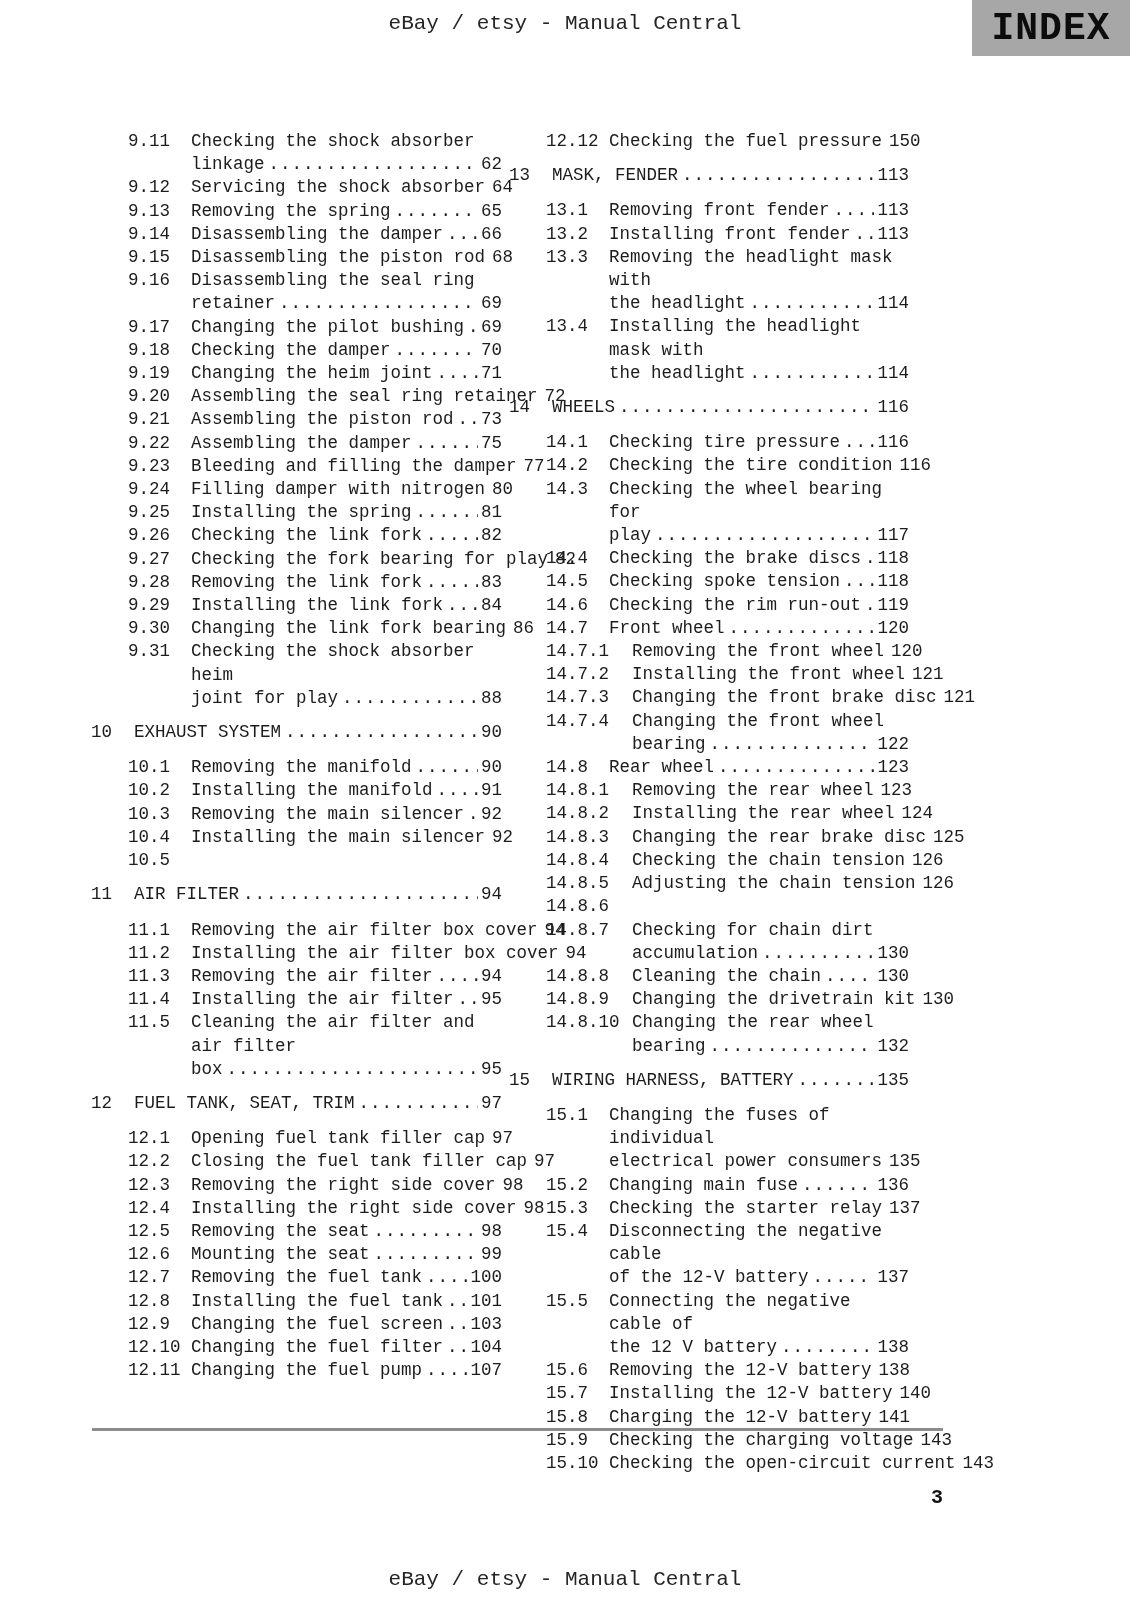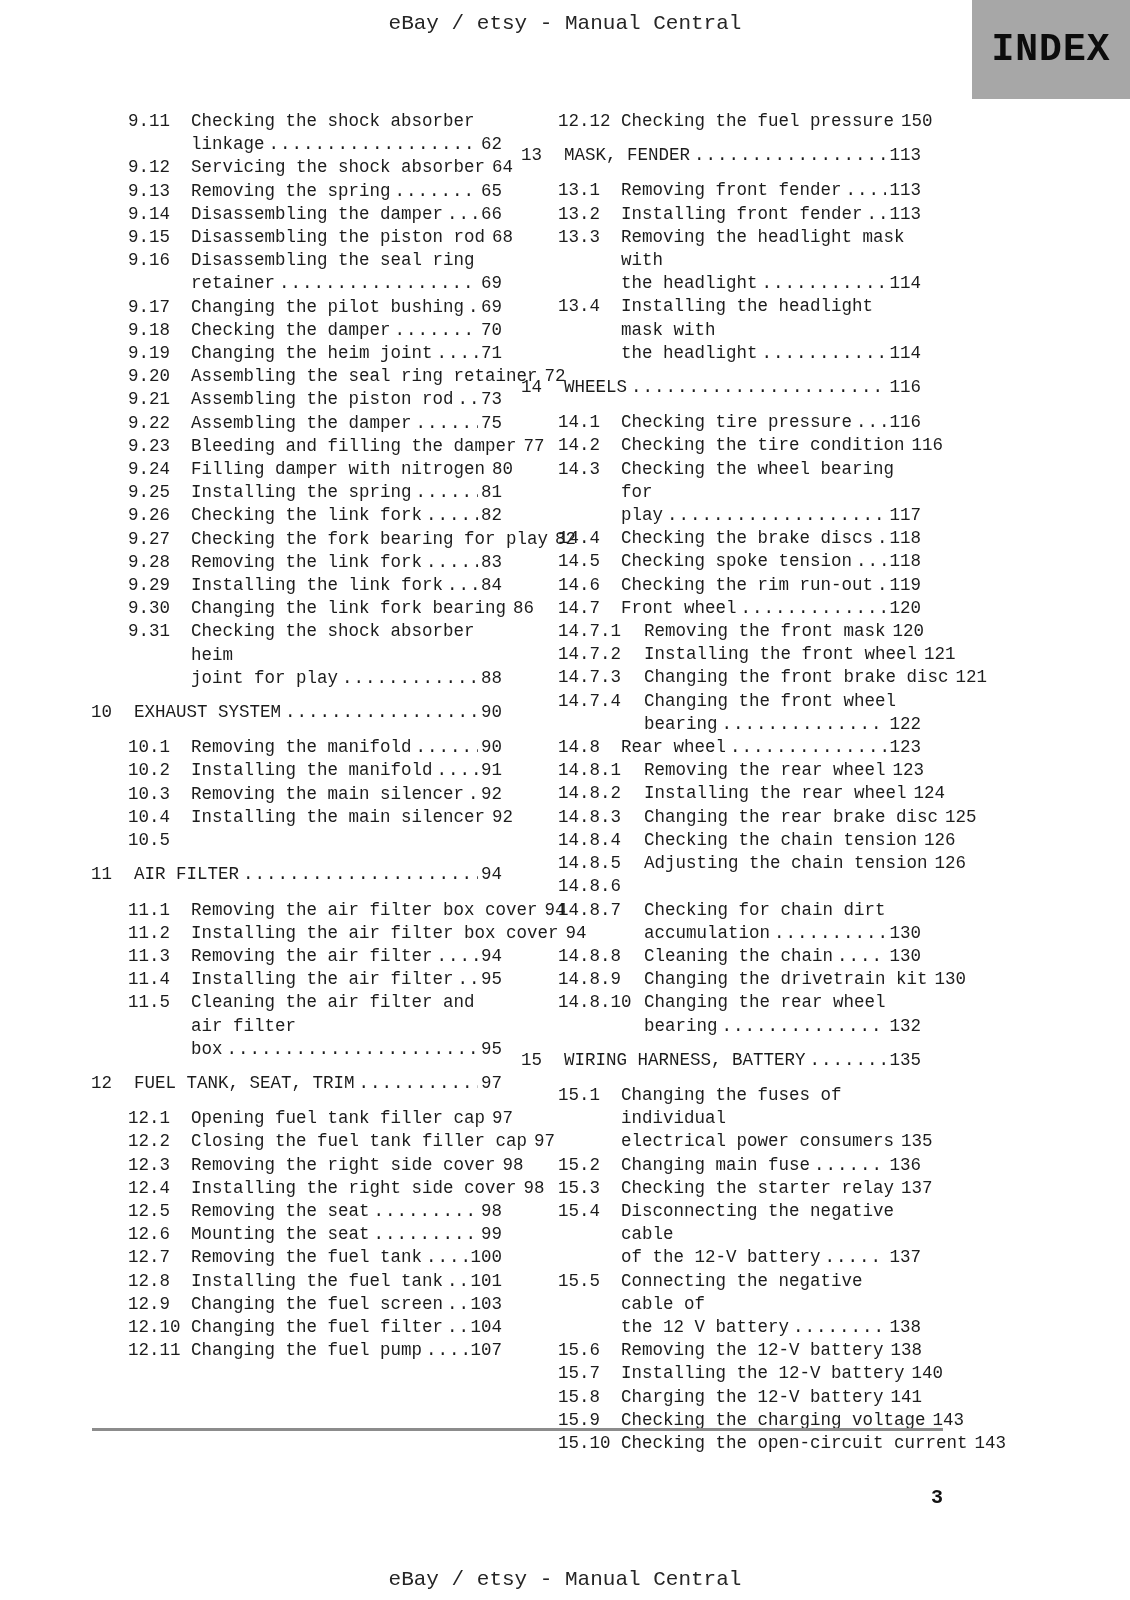--- a/index.html
+++ b/index.html
@@ -13,29 +13,29 @@
     overflow:hidden;
   }
   .header-title {
     position:absolute; top:12px; left:0; right:0;
     text-align:center;
     font-size:21px;
     color:#252525;
   }
   .index-tab {
     position:absolute; top:0; left:972px;
-    width:158px; height:99px;
+    width:158px; height:56px;
     background:#a7a7a7;
     display:flex; align-items:center; justify-content:center;
     font-weight:bold; font-size:38px; letter-spacing:1px;
     color:#0c0c0c;
   }
   .toc {
-    position:absolute; top:110px; left:91px;
-    display:flex; gap:19px;
+    position:absolute; top:130px; left:91px;
+    display:flex; gap:7px;
   }
   .col { width:411px; }
   .col.right { width:400px; }
   .entry {
     display:flex; align-items:flex-start;
     font-size:17.5px; line-height:23.2px;
   }
   .entry .num { flex:none; }
   .lvl1 { margin-top:11px; margin-bottom:12px; }
   .lvl1 .num { width:43px; }
@@ -676,21 +676,21 @@
               <span class="txt">Front wheel</span>
               <span class="leader"></span>
               <span class="pg">120</span>
             </div>
           </div>
         </div>
         <div class="entry lvl3">
           <span class="num">14.7.1</span>
           <div class="body">
             <div class="last">
-              <span class="txt">Removing the front mask</span>
+              <span class="txt">Removing the front wheel</span>
               <span class="leader"></span>
               <span class="pg">120</span>
             </div>
           </div>
         </div>
         <div class="entry lvl3">
           <span class="num">14.7.2</span>
           <div class="body">
             <div class="last">
               <span class="txt">Installing the front wheel</span>

